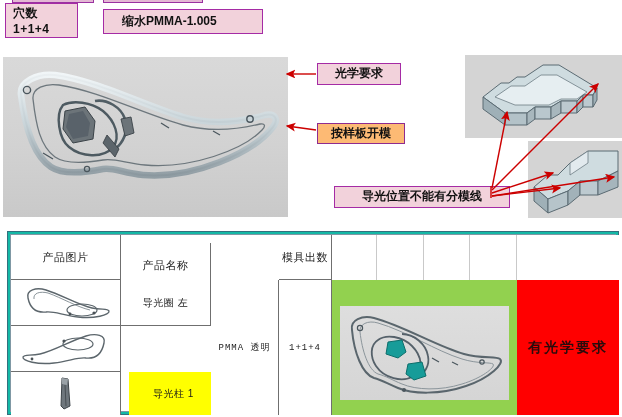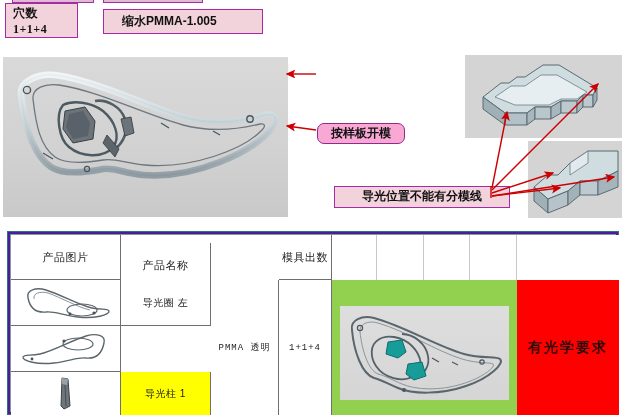--- a/index.html
+++ b/index.html
@@ -35,33 +35,31 @@
     background: #f2d2db;
     color: #111111;
     font-weight: bold;
     display: flex;
     align-items: center;
     justify-content: center;
     line-height: 1.15;
     white-space: nowrap;
   }
   .callout.green {
-    background: #f9a8d4;
+    background: #fdba74;
     border-color: #8f2b8f;
-    border-radius: 7px;
   }
   .callout.left {
     justify-content: flex-start;
     padding-left: 18px;
   }
   .callout.stack {
     display: block;
     padding: 3px 0 12px 7px;
     justify-content: flex-start;
-    font-family: Liberation Serif, serif;
   }
   .callout .line1 { display:block; font-size: 12px; letter-spacing: .5px;}
   .callout .line2 { display:block; font-size: 12px; margin-top: 2px; letter-spacing: .5px;}
 
   
   .render-box {
     position: absolute;
     background: linear-gradient(180deg,#d9d9d9 0%, #d2d2d2 55%, #c9c9c9 100%);
     overflow: hidden;
   }
@@ -74,21 +72,21 @@
     left: 0; top: 0;
     width: 622px; height: 417px;
     pointer-events: none;
   }
 
   
   #spec-table {
     position: absolute;
     box-sizing: border-box;
     border: 1px solid #33707e;
-    background: #4c1d95;
+    background: #14b8a6;
   }
   #spec-table .inner {
     position: absolute;
     left: 2px; top: 2px; right: 2px; bottom: 2px;
     border: 1px solid #7f98a4;
     box-sizing: border-box;
     background: #fff;
   }
   .cell {
     position: absolute;
@@ -101,21 +99,21 @@
     font-size: 10px;
     color: #1a1a1a;
     background: #ffffff;
     overflow: hidden;
     letter-spacing: .5px;
   }
   .cell.hdr { font-size: 11px; }
   .cell.mono { font-family: "Liberation Mono", "DejaVu Sans Mono", monospace; font-size: 9px; letter-spacing: 1px;}
   .cell.nb-right { border-right: none; }
   .cell.nb-bottom { border-bottom: none; }
-  .cell.yellow { background: #ffff00; }
+  .cell.yellow { background: #ffff00; margin-left: 8px; }
   .cell.blank { border-right: 1px solid #c9c9c9; }
   .thumb { display:flex; align-items:center; justify-content:center; }
 
   .greenband {
     position: absolute;
     background: #00a06a;
   }
   .greenpanel {
     position: absolute;
     background: #92d14f;
@@ -234,20 +232,23 @@
       <polygon points="6,46 20,34 30,34 42,22 60,10 90,10 90,30 70,40 52,40 40,50 20,58" fill="#cfdce0" stroke="#5b6b73" stroke-width="1"></polygon>
       <polygon points="6,46 20,58 20,72 6,60" fill="#9fb0b7" stroke="#5b6b73" stroke-width="1"></polygon>
       <polygon points="20,58 40,50 40,64 20,72" fill="#b6c4ca" stroke="#5b6b73" stroke-width="1"></polygon>
       <polygon points="40,50 52,40 52,54 40,64" fill="#a2b2b9" stroke="#5b6b73" stroke-width="1"></polygon>
       <polygon points="52,40 70,40 70,54 52,54" fill="#bdcad0" stroke="#5b6b73" stroke-width="1"></polygon>
       <polygon points="70,40 90,30 90,46 70,54" fill="#a6b5bc" stroke="#5b6b73" stroke-width="1"></polygon>
       <polygon points="42,22 60,10 60,22 42,34" fill="#e2eaee" stroke="#6d7c84" stroke-width="0.8"></polygon>
     </svg>
   </div>
 
+  <div class="callout" style="left:317px; top:63px; width:84px; height:22px; font-size:12px;">
+    <span>光学要求</span>
+  </div>
 
   <div class="callout green" style="left:317px; top:123px; width:88px; height:21px; font-size:12px;">
     <span>按样板开模</span>
   </div>
 
   <div class="callout" style="left:334px; top:186px; width:176px; height:22px; font-size:12px;">
     <span>导光位置不能有分模线</span>
   </div>
 
   <svg id="arrow-layer">

